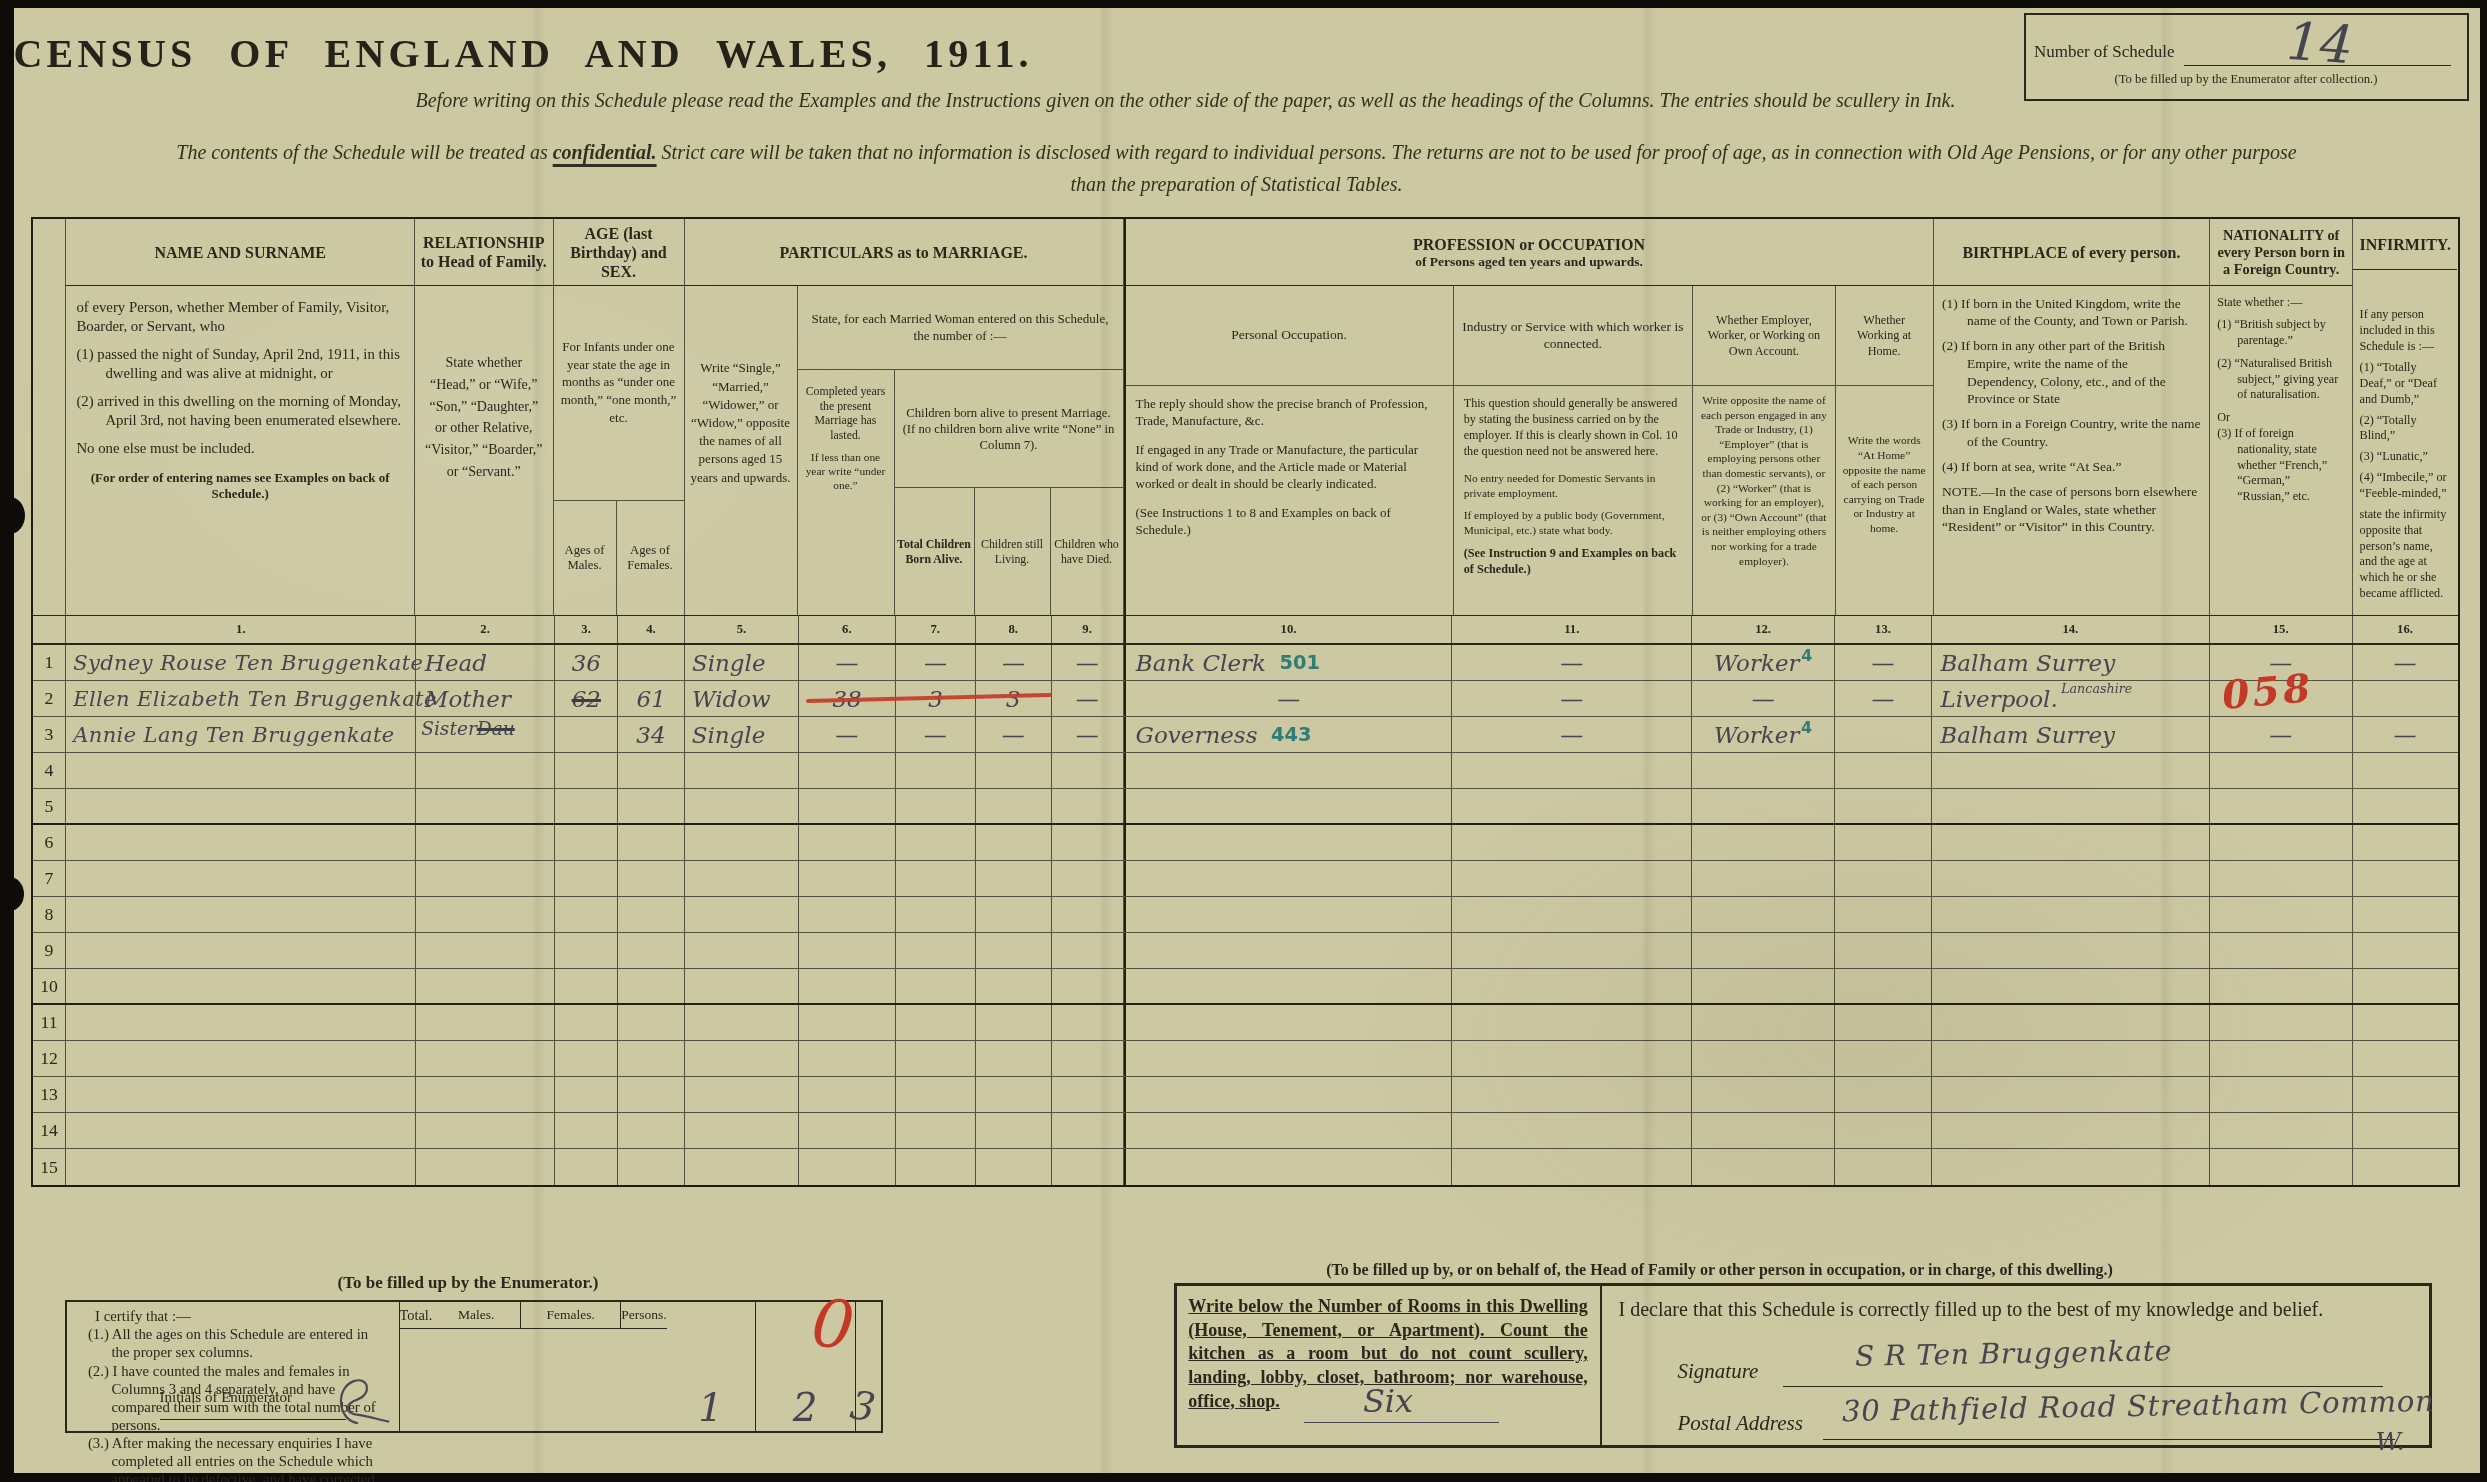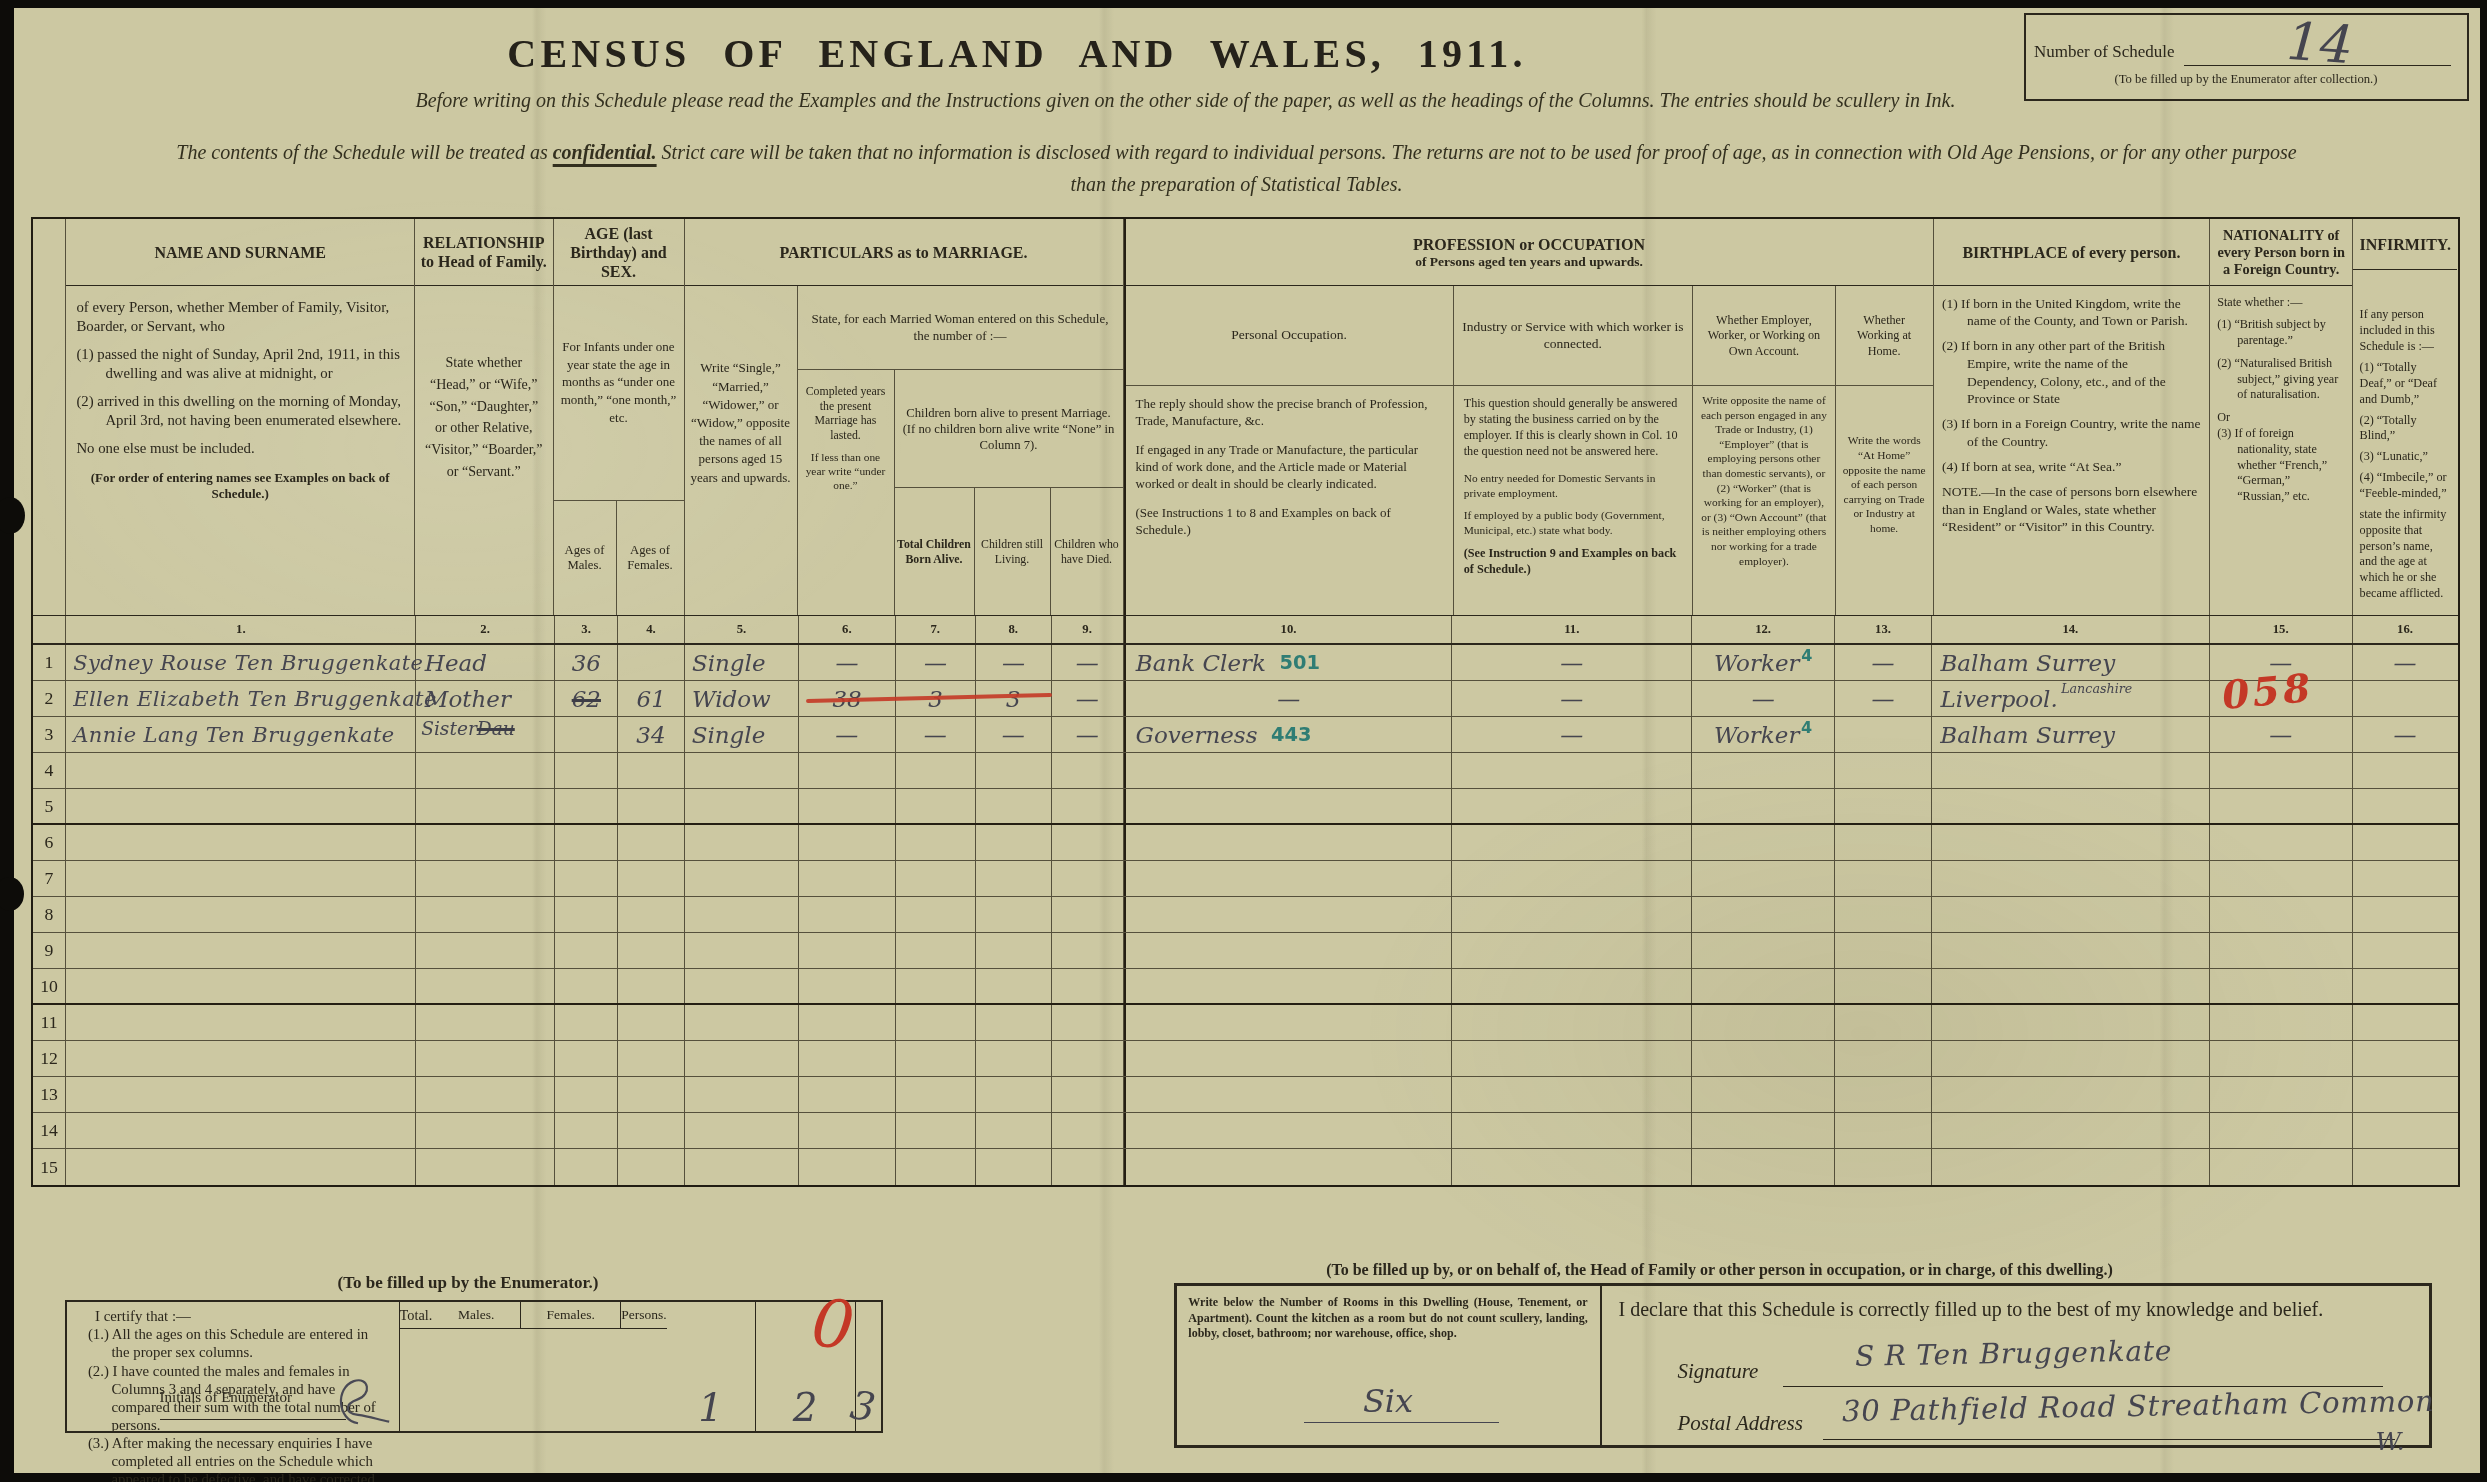--- a/index.html
+++ b/index.html
@@ -21,21 +21,21 @@
       linear-gradient(90deg, transparent 0 21%, rgba(60,55,30,.08) 21.2%, transparent 21.6%,
         transparent 44%, rgba(60,55,30,.08) 44.2%, transparent 44.6%,
         transparent 66%, rgba(60,55,30,.08) 66.2%, transparent 66.6%,
         transparent 87%, rgba(60,55,30,.07) 87.2%, transparent 87.6%),
       var(--paper);
     color:var(--ink);
     font-family:"Liberation Serif",serif;
   }
   .notch{position:absolute;background:#0d0c09;border-radius:50%;}
   
-  .title{position:absolute;left:0;top:22px;width:2007px;text-align:center;
+  .title{position:absolute;left:0;top:22px;width:2007px;text-align:left;
     font-size:40px;font-weight:bold;letter-spacing:4.2px;word-spacing:18.6px;color:#25221a;}
   .intro1{position:absolute;left:118px;top:81px;width:2108px;text-align:center;
     font-style:italic;font-size:20px;color:#33301f;}
   .intro2{position:absolute;left:17px;top:133px;width:2412px;text-align:center;
     font-style:italic;font-size:20px;color:#33301f;}
   .intro2 .emph{font-weight:bold;text-decoration:underline;text-decoration-thickness:2.5px;text-underline-offset:5px;}
   .intro2b{position:absolute;left:17px;top:165px;width:2412px;text-align:center;font-style:italic;font-size:20px;color:#33301f;}
   .sched-box{position:absolute;right:11.8px;top:4.2px;width:445px;height:88px;border:2.5px solid var(--ink);padding:5px 8.4px;}
   .sched-row{position:relative;margin-top:22px;font-size:17px;}
   .sched-line{position:absolute;left:150px;right:6.7px;top:23.6px;border-bottom:1.7px solid var(--ink);}
@@ -139,21 +139,21 @@
   .tc1{width:89px;border-right:1.3px solid var(--ink);}
   .tc2{width:100px;border-right:1.3px solid var(--ink);}
   .tc3{flex:1;}
   .tot-vals div{display:flex;align-items:flex-end;justify-content:center;
      font-family:"DejaVu Serif",serif;font-style:italic;font-size:39px;color:var(--hw);padding-bottom:1.7px;}
   .red-zero{position:absolute;left:798px;top:1278px;font-family:"DejaVu Serif",serif;font-style:italic;
      font-size:66px;color:var(--red);transform:rotate(6deg);font-weight:300;}
   .hh-heading{position:absolute;left:1067px;top:1253px;width:1278px;text-align:center;font-weight:bold;font-size:16px;}
   .hh-box{position:absolute;left:1160px;top:1275px;width:1258px;height:165px;border:3px solid var(--ink);display:flex;}
   .rooms{width:425px;border-right:2.5px solid var(--ink);padding:8.4px 11.8px;position:relative;}
-  .rooms-text{font-weight:bold;font-size:12px;line-height:1.32;text-align:justify;}
+  .rooms-text{font-weight:bold;font-size:18px;line-height:1.32;text-align:justify;text-decoration:underline;}
   .rooms-value{position:absolute;left:0;right:0;bottom:25px;text-align:center;
      font-family:"DejaVu Serif",serif;font-style:italic;font-size:32px;color:var(--hw);}
   .rooms-line{position:absolute;left:127px;right:101px;bottom:22px;border-bottom:1.7px solid var(--hw);}
   .declare{flex:1;position:relative;padding:11.8px 17px;}
   .declare-text{font-size:20px;}
   .sig-label{position:absolute;left:76px;top:73px;font-style:italic;font-size:21px;}
   .sig-line{position:absolute;left:181px;right:46px;top:100px;border-bottom:1.7px solid var(--ink);}
   .sig-value{position:absolute;left:253px;top:51px;font-family:"DejaVu Serif",serif;font-style:italic;
      font-size:28px;color:var(--hw);letter-spacing:0.8px;transform:rotate(-1deg);}
   .addr-label{position:absolute;left:76px;top:125px;font-style:italic;font-size:21px;}

